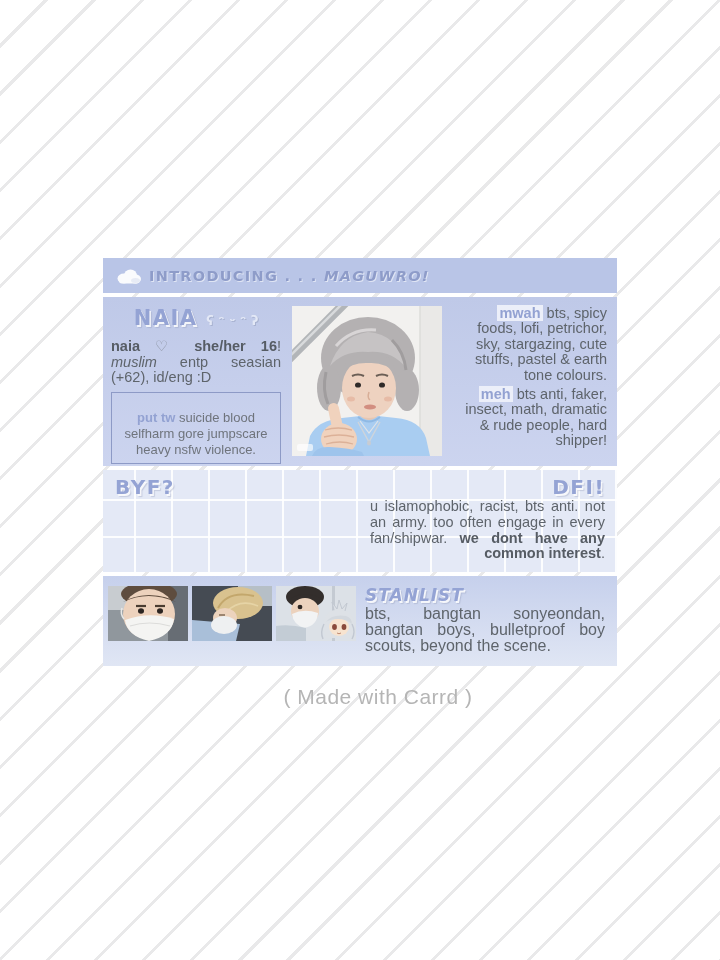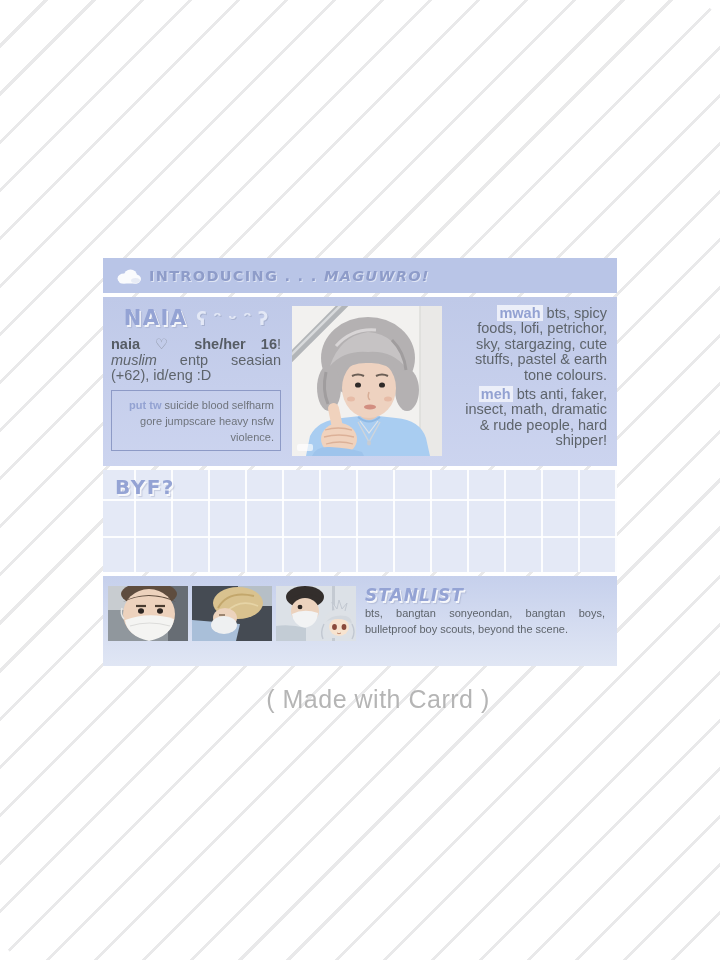--- a/index.html
+++ b/index.html
@@ -7,21 +7,20 @@
   body {
     font-family: "Liberation Sans", sans-serif;
     overflow:hidden;
   }
   .page {
     position:relative; width:720px; height:960px;
     background:
       repeating-linear-gradient(135deg,
         #ffffff 0px, #ffffff 31px,
         #e9e9ea 31px, #e9e9ea 34px);
-    border-radius: 31px;
   }
   .card { position:absolute; left:103px; top:258px; width:514px; }
 
   
   .header-bar {
     height:35px; background:#b9c5e7;
     display:flex; align-items:center; padding-left:13px;
   }
   .cloud { width:26px; height:16px; margin-right:7px; flex:none; }
   .header-text {
@@ -37,31 +36,31 @@
     background:linear-gradient(180deg,#bfc9e8 0%,#ccd4ef 100%);
     display:flex; padding:9px 6px 10px 6px;
   }
   .col-left { width:176px; flex:none; padding:0 4px 0 2px; }
   .sec-title {
     font-family:"DejaVu Sans", sans-serif;
     font-weight:bold; color:#94a3d4; letter-spacing:1.5px;
     text-shadow:1.5px 1.5px 0 rgba(255,255,255,0.85), 2.5px 2.5px 1px rgba(140,150,180,0.35);
   }
   .naia-title { text-align:center; font-size:21px; line-height:24px; }
-  .naia-title .kao { font-size:18px; color:#e3e8f6; letter-spacing:0; text-shadow:1px 1px 0 rgba(140,150,180,0.45); }
+  .naia-title .kao { font-size:13px; color:#e3e8f6; letter-spacing:0; text-shadow:1px 1px 0 rgba(140,150,180,0.45); }
   .bio {
     margin-top:6px; font-size:14.5px; line-height:15.6px;
     color:#5e646b; text-align:justify;
   }
   .bio b { font-weight:bold; color:#565c64; }
   .bio .heart { color:#8d94a3; }
   .bio .it { font-style:italic; }
   .tw-box {
-    margin-top:6px; border:1.5px solid #8d9ac6; padding:6px 6px 5px 6px;
-    font-size:11px; line-height:16px; color:#6f747c; text-align:right;
+    margin-top:6px; border:1.5px solid #8d9ac6; padding:17px 6px 5px 6px;
+    font-size:13px; line-height:16px; color:#6f747c; text-align:center;
   }
   .accent-label { font-weight:bold; color:#93a2d2; }
   .hl { background:#eceff9; padding:0 2px; }
 
   .photo-main {
     width:150px; height:150px; flex:none; margin:0 7px;
     display:block;
   }
 
   .col-right { flex:1; padding:0 4px 0 7px; font-size:14.5px; line-height:15.4px; color:#5e646b; text-align:right; }
@@ -88,26 +87,26 @@
   
   .section3 {
     margin-top:4px; height:90px;
     background:linear-gradient(180deg,#c6d0ec 0%,#e0e6f4 100%);
     display:flex; padding:10px 6px 0 5px;
   }
   .gallery { display:flex; flex:none; }
   .gallery svg { width:80px; height:55px; display:block; margin-right:4px; }
   .stan-col { flex:1; padding:0 6px 12px 5px; }
   .stan-title { font-size:17px; line-height:19px; font-style:italic; letter-spacing:1px; }
-  .stan-text { margin-top:1px; font-size:11px; line-height:15.8px; color:#5e646b; text-align:justify; }
+  .stan-text { margin-top:1px; font-size:16px; line-height:15.8px; color:#5e646b; text-align:justify; }
 
   
   .footer { margin-top:19px; text-align:center; }
   .footer a {
-    font-size:25px; color:#b5b5b5; text-decoration:none; letter-spacing:0.5px;margin-left:36px;
+    font-size:21px; color:#b5b5b5; text-decoration:none; letter-spacing:0.5px;margin-left:36px;
   }
 </style>
 </head>
 <body>
 
 <div class="page">
   <div class="card">
 
     <div class="header-bar">
       <svg class="cloud" viewBox="0 0 26 16">
@@ -182,20 +181,24 @@
 
       <div class="col-right">
         <p><span class="accent-label hl">mwah</span> <span>bts, spicy foods, lofi, petrichor, sky, stargazing, cute stuffs, pastel &amp; earth tone colours.</span></p>
         <p><span class="accent-label hl">meh</span> <span>bts anti, faker, insect, math, dramatic &amp; rude people, hard shipper!</span></p>
       </div>
     </div>
 
     <div class="section2">
       <div class="byf-col">
         <div class="sec-title small-title">BYF?</div>
+      </div>
+      <div class="dfi-col">
+        <div class="sec-title small-title">DFI!</div>
+        <p class="sec2-text"><span>u islamophobic, racist, bts anti. not an army. too often engage in every fan/shipwar. </span><b>we dont have any common interest</b><span>.</span></p>
       </div>
     </div>
 
     <div class="section3">
       <div class="gallery">
         <svg viewBox="0 0 80 55">
           <rect width="80" height="55" fill="#90979d"></rect>
           <rect x="0" y="0" width="28" height="24" fill="#c8ccd0"></rect>
           <rect x="60" y="0" width="20" height="55" fill="#676d74"></rect>
           <ellipse cx="41" cy="8" rx="28" ry="12" fill="#5e4c3e"></ellipse>

